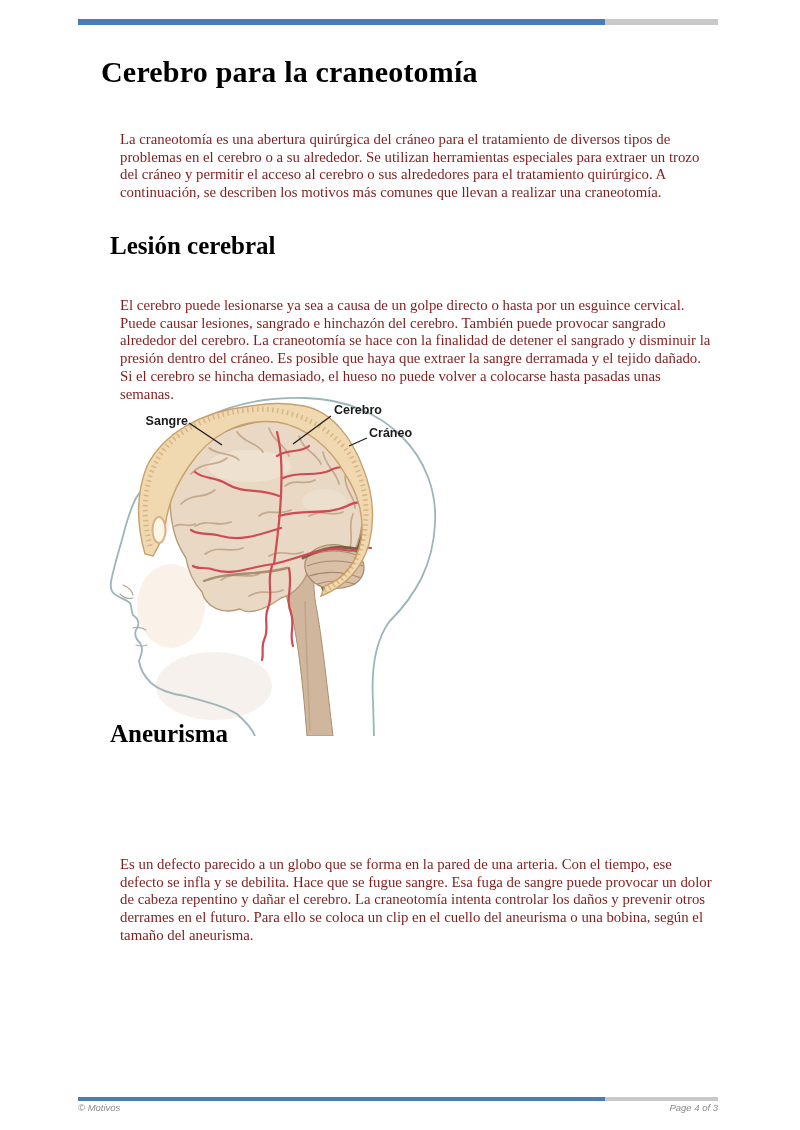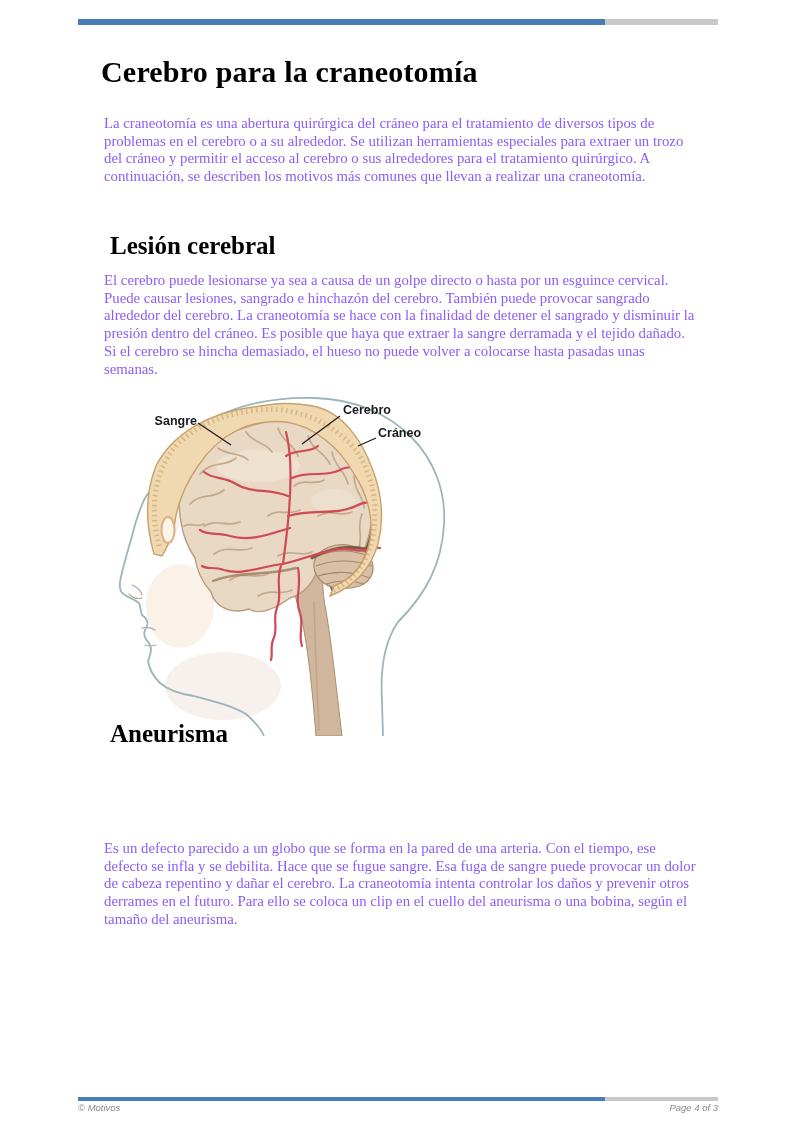--- a/index.html
+++ b/index.html
@@ -11,33 +11,33 @@
   .accent-bar{position:absolute;left:78px;width:640px;display:flex;}
   #topbar{top:19px;height:6px;}
   #footbar{top:1097px;height:4px;}
   .accent-bar .blue{width:527px;height:100%;}
   .accent-bar .gray{flex:1;height:100%;}
   h1.doc-title{
     position:absolute;left:101px;top:54px;margin:0;
     font-size:30px;line-height:36px;font-weight:bold;letter-spacing:.2px;
   }
   .body-par{
-    position:absolute;left:104px;width:594px;margin:0;
-    font-size:14.8px;line-height:17.7px;color:#8b5cf6;
+    position:absolute;left:104px;width:594px;margin:16px;
+    font-size:14.8px;line-height:17.7px;color:#7f1d1d;
   }
   #par-intro{top:115px;}
   h2.sec-heading{
     position:absolute;left:102px;margin:8px;
     font-size:25px;line-height:30px;font-weight:bold;
   }
   #h-lesion{top:223px;}
-  #par-lesion{top:272px;}
+  #par-lesion{top:281px;}
   #h-aneurisma{top:711px;}
   #par-aneurisma{top:840px;}
-  #figure-wrap{position:absolute;left:118px;top:396px;width:340px;height:340px;text-decoration:underline;}
+  #figure-wrap{position:absolute;left:109px;top:396px;width:340px;height:340px;text-decoration:underline;}
   .fig-label{
     font-family:"Liberation Sans", sans-serif;
     font-size:12.5px;font-weight:bold;fill:#1a1a1a;
   }
   .leader{stroke:#1c1c1c;stroke-width:1.3;fill:none;}
   .gyri{stroke:#bfa183;stroke-width:1.7;fill:none;stroke-linecap:round;opacity:.85;}
   .artery{stroke:#cf4a54;stroke-width:2.2;fill:none;stroke-linecap:round;}
   .cereb-stripe{stroke:#a2846a;stroke-width:1.2;fill:none;opacity:.9;}
   .footer-row{
     position:absolute;left:78px;top:1102px;width:640px;

